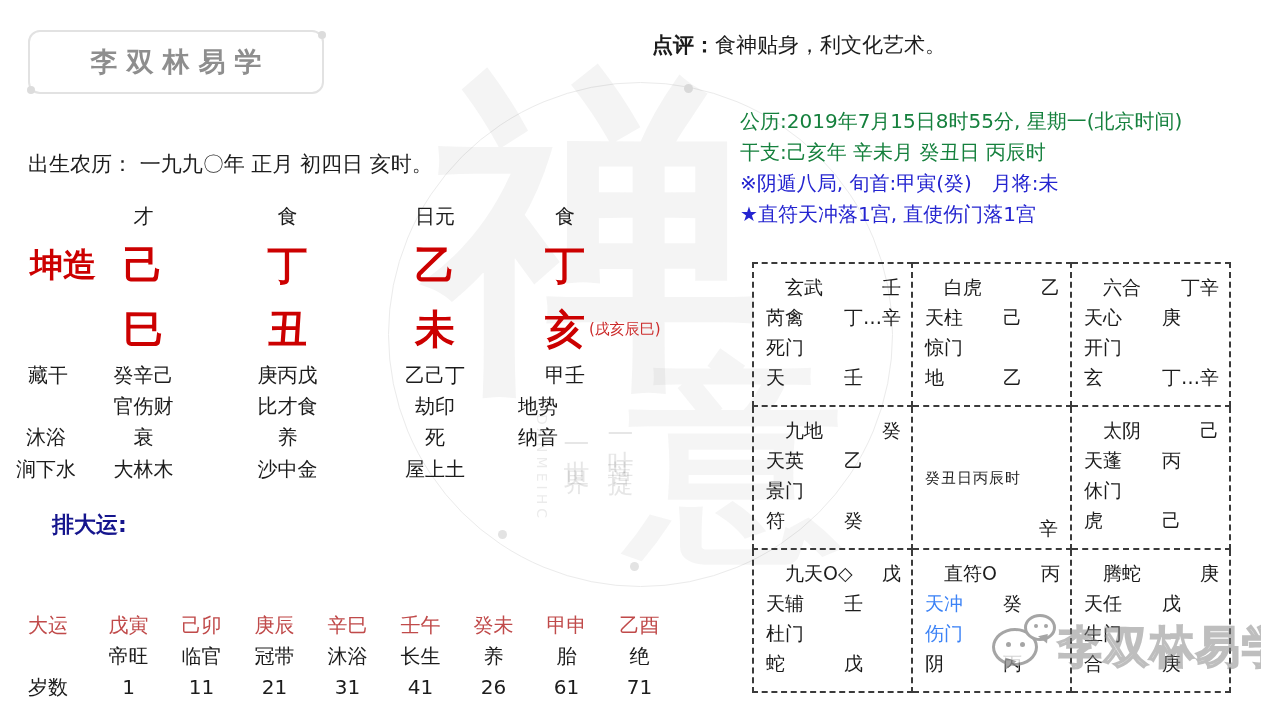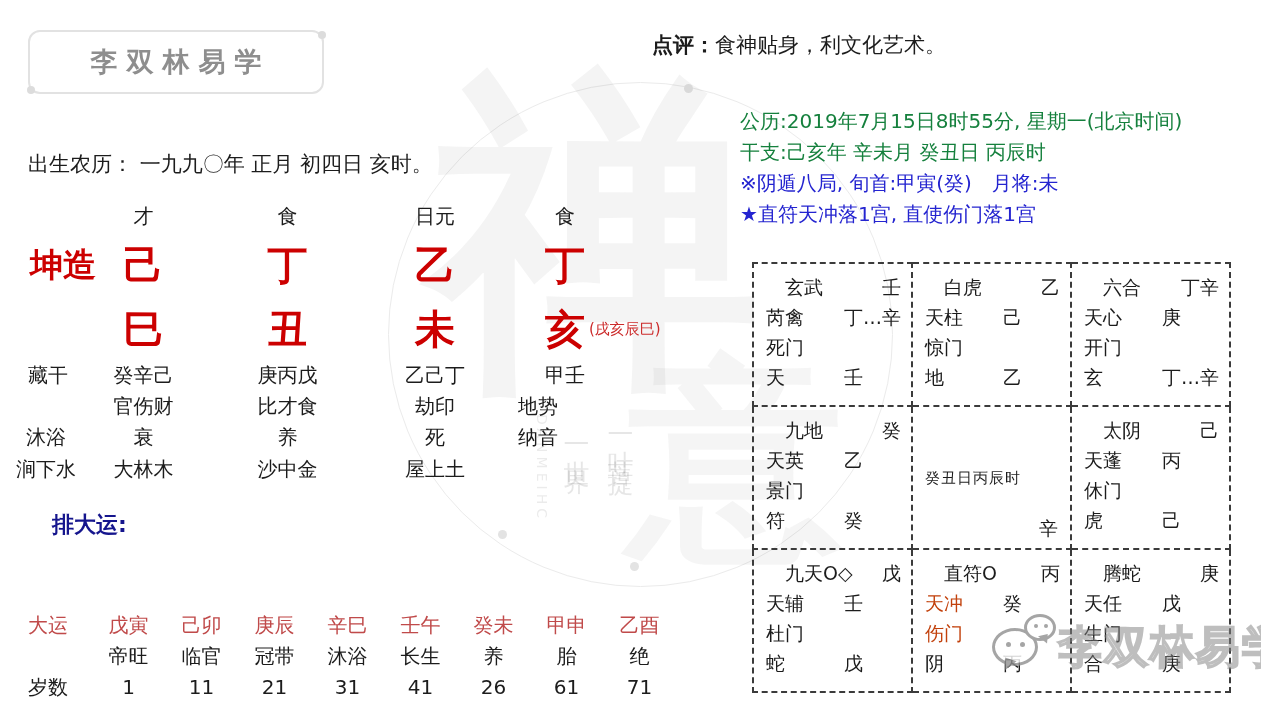--- a/index.html
+++ b/index.html
@@ -74,21 +74,21 @@
 
   
   .qimen { position:absolute; left:752px; top:262px; z-index:2;
     border-collapse:collapse; table-layout:fixed; background:transparent; }
   .qimen td { width:159px; height:143px; border:2px dashed #3b3b3b;
     vertical-align:top; padding:8px 10px 6px 12px; font-size:19px; }
   .qline { display:flex; line-height:30px; white-space:nowrap; }
   .qline .qname { display:inline-block; width:78px; }
   .qline.spread { justify-content:space-between; }
   .qline.spread .qname { width:auto;margin-left:19px; }
-  .qred { color:#c2410c; }
+  .qred { color:#3b82f6; }
   .qcenter-wrap { position:relative; height:100%; display:flex; flex-direction:column;
     justify-content:center; }
   .qcenter-text { font-size:15px; letter-spacing:1px; }
   .qcenter-corner { position:absolute; right:2px; bottom:0px; font-size:19px; }
 
   
   .brand-wm { position:absolute; left:992px; top:612px; z-index:3; display:flex;
     align-items:center; opacity:0.8; }
   .wechat-icon { position:relative; width:66px; height:70px; }
   .bub-big { position:absolute; left:0; top:16px; width:46px; height:38px;

